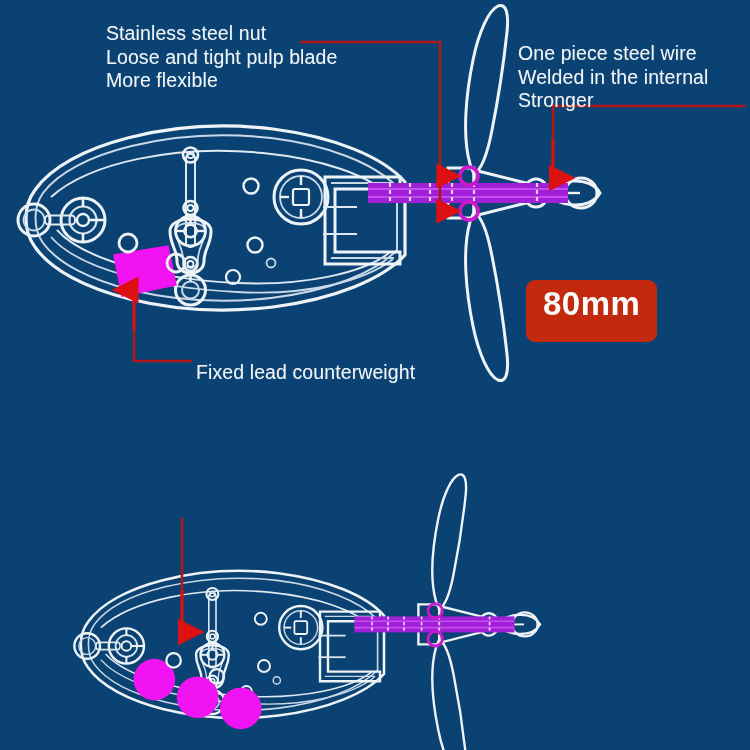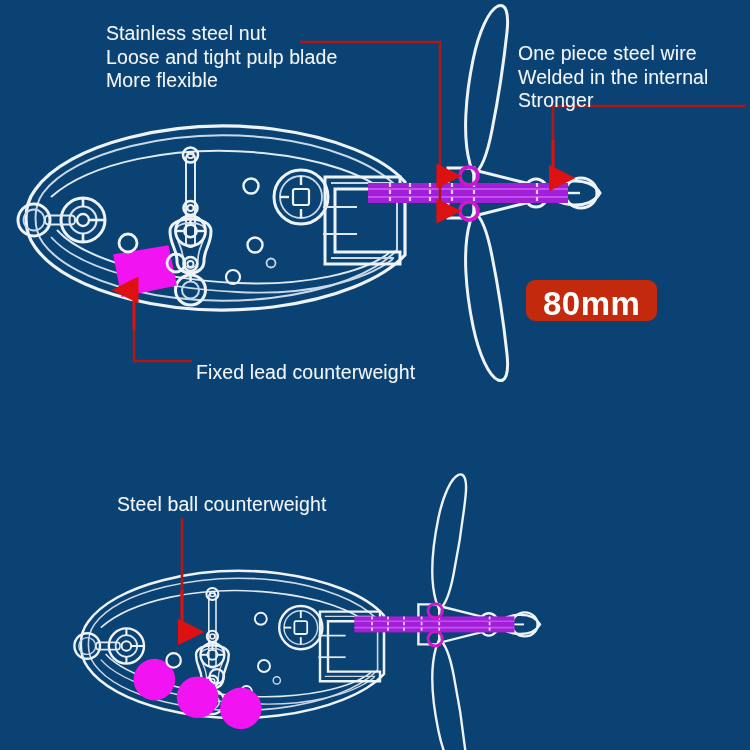--- a/index.html
+++ b/index.html
@@ -45,21 +45,21 @@
   #label-ball { left: 117px; top: 493px; }
 
   .size-badge {
     position: absolute;
     background: #c2290d;
     color: #ffffff;
     font-family: "Liberation Sans", sans-serif;
     font-weight: bold;
     font-size: 33px;
     line-height: 33px;
-    padding: 7px 17px 1px 17px;
+    padding: 7px 17px 22px 17px;
     border-radius: 9px;
     letter-spacing: 0.5px;
   }
   #badge-80 { left: 526px; top: 280px; }
   #badge-60 { left: 522px; top: 669px; }
 </style>
 </head>
 <body>
 
 <div id="stage">
@@ -244,17 +244,16 @@
   <div class="annot-text" id="label-nut"><span>Stainless steel nut</span>
 <span>Loose and tight pulp blade</span>
 <span>More flexible</span></div>
 
   <div class="annot-text" id="label-wire"><span>One piece steel wire</span>
 <span>Welded in the internal</span>
 <span>Stronger</span></div>
 
   <div class="annot-text" id="label-lead">Fixed lead counterweight</div>
 
-  <div class="annot-text" id="label-ball">Steel ball counterweight</div>
 
   <div class="size-badge" id="badge-80">80mm</div>
 
 </div>
 
 </body></html>

